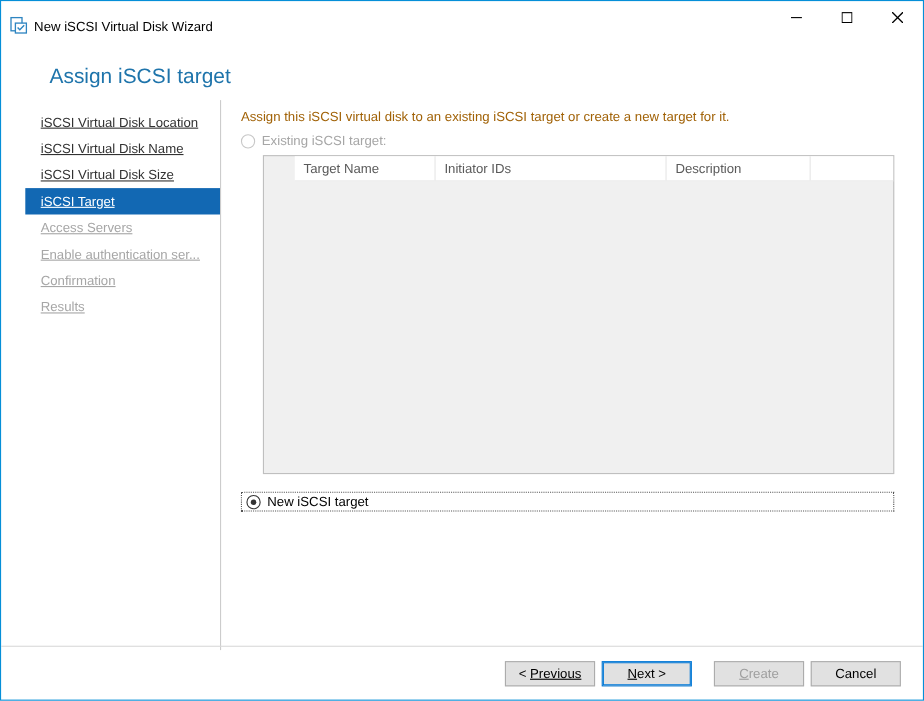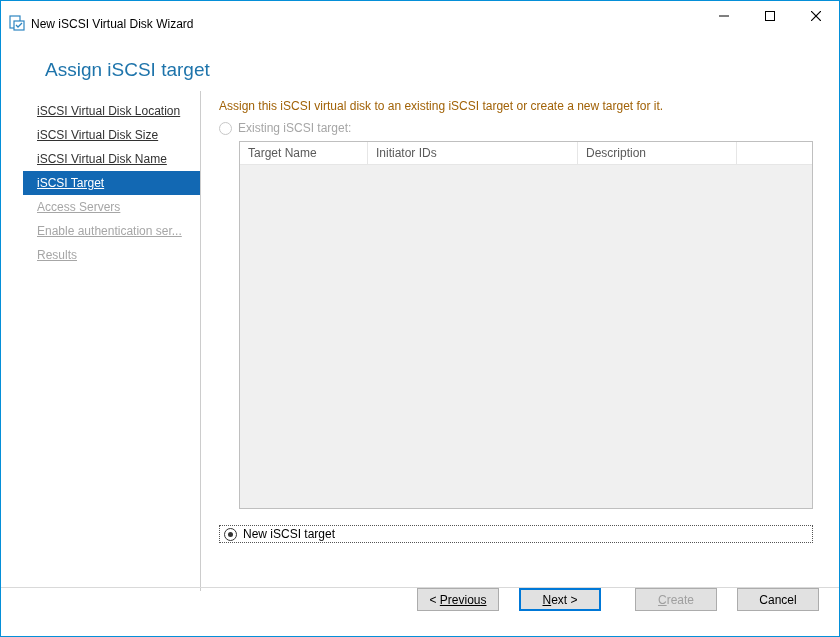--- a/index.html
+++ b/index.html
@@ -18,30 +18,30 @@
     .nav-item.active { background: #1268b3; color: #fff; }
     .nav-item.disabled { color: #a6a6a6; }
     .content { flex: 1; padding: 8px 4px 0 18px; }
     .content-text { font-size: 12px; color: #a16207; margin-bottom: 8px; }
     .radio-row { display: flex; align-items: center; margin-bottom: 6px; font-size: 12px; }
     .radio { width: 13px; height: 13px; border-radius: 50%; border: 1px solid #a9a9a9; margin-right: 6px; display: flex; align-items: center; justify-content: center; flex-shrink: 0; }
     .radio.checked { border-color: #333; }
     .radio.checked::after { content: ""; display: block; width: 5px; height: 5px; background: #333; border-radius: 50%; }
     .radio.disabled { border-color: #c7c7c7; }
     .radio-label.disabled { color: #a6a6a6; }
-    .table-box { border: 1px solid #bfbfbf; background: #f0f0f0; height: 368px; margin: 0 0 16px 20px; }
+    .table-box { border: 1px solid #bfbfbf; background: #f0f0f0; height: 290px; margin: 0 0 16px 20px; padding-left: 28px; }
     .table-header { display: flex; background: #fff; border-bottom: 1px solid #e6e6e6; height: 23px; align-items: center; }
     .th { font-size: 12px; color: #5a5a5a; padding: 0 8px; border-right: 1px solid #e6e6e6; height: 100%; display: flex; align-items: center; }
     .th:last-child { border-right: none; }
     .th1 { width: 128px; }
     .th2 { width: 210px; }
     .th3 { flex: 1; }
     .focus-box { border: 1px dotted #555; padding: 1px 4px; display: flex; align-items: flex-end; }
     .focus-box .radio { margin-right: 6px; }
-    .footer { position: absolute; bottom: 0; left: 0; right: 0; height: 49px; border-top: 1px solid #d9d9d9; display: flex; justify-content: flex-end; padding-right: 20px; gap: 20px; }
+    .footer { position: absolute; bottom: 0; left: 0; right: 0; height: 49px; border-top: 1px solid #d9d9d9; display: flex; align-items: center; justify-content: flex-end; padding-right: 20px; gap: 6px; }
     .btn { min-width: 82px; height: 23px; font-size: 12px; background: #e1e1e1; border: 1px solid #acacac; display: flex; align-items: center; justify-content: center; cursor: default; color: #000; }
     .btn.disabled { color: #9f9f9f; }
     .btn.default { border: 1px solid #0078d7; box-shadow: inset 0 0 0 1px #0078d7; }
     .btn .u { text-decoration: underline; }
   </style>
 </head>
 <body>
 
 <div class="titlebar">
   <span class="titlebar-icon">
@@ -72,25 +72,26 @@
   </div>
 </div>
 
 <div class="header">
   <div class="header-title">Assign iSCSI target</div>
 </div>
 
 <div class="main">
   <div class="nav">
     <div class="nav-item">iSCSI Virtual Disk Location</div>
+    <div class="nav-item">iSCSI Virtual Disk Name</div>
     <div class="nav-item">iSCSI Virtual Disk Size</div>
-    <div class="nav-item">iSCSI Virtual Disk Name</div>
     <div class="nav-item active">iSCSI Target</div>
     <div class="nav-item disabled">Access Servers</div>
     <div class="nav-item disabled">Enable authentication ser...</div>
+    <div class="nav-item disabled">Confirmation</div>
     <div class="nav-item disabled">Results</div>
   </div>
 
   <div class="content">
     <div class="content-text">Assign this iSCSI virtual disk to an existing iSCSI target or create a new target for it.</div>
 
     <div class="radio-row">
       <span class="radio disabled"></span>
       <span class="radio-label disabled">Existing iSCSI target:</span>
     </div>

